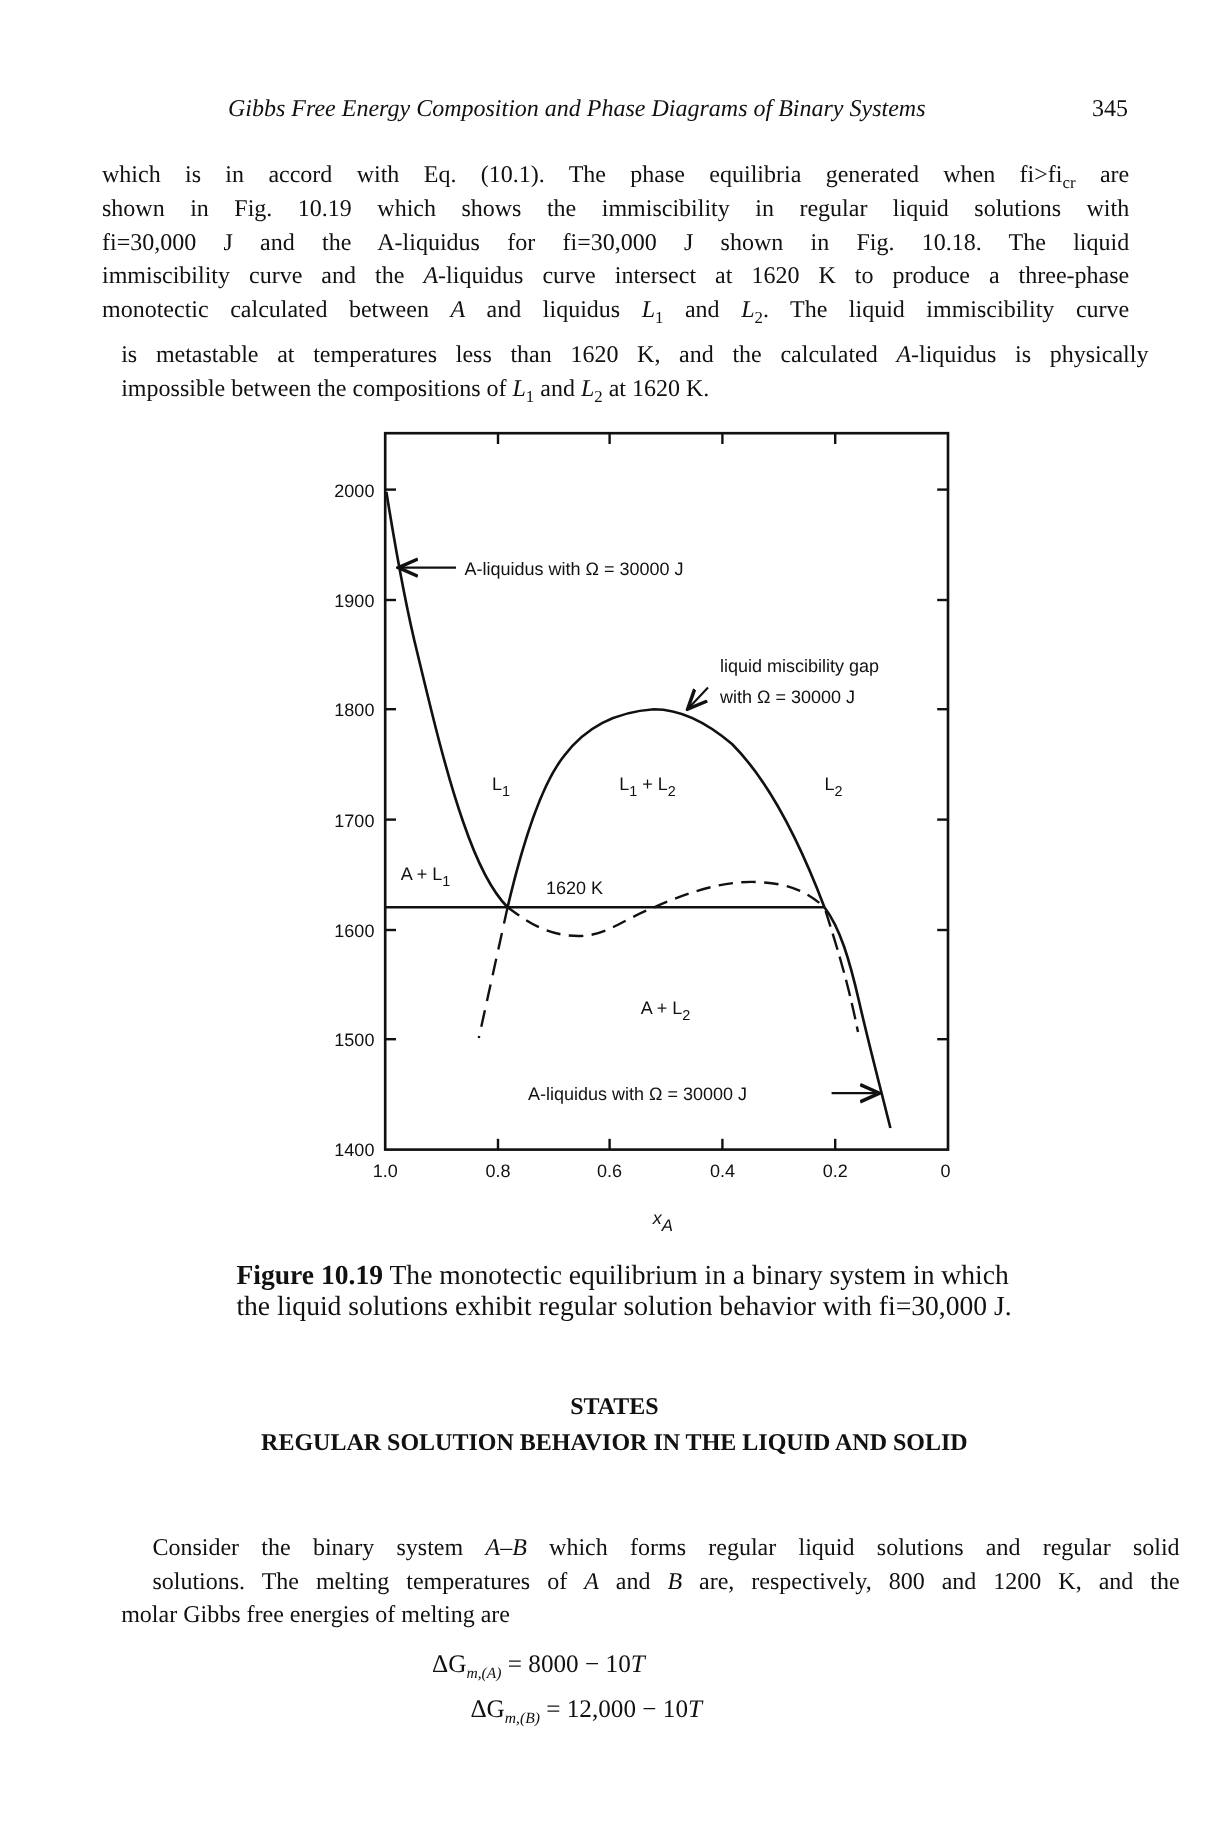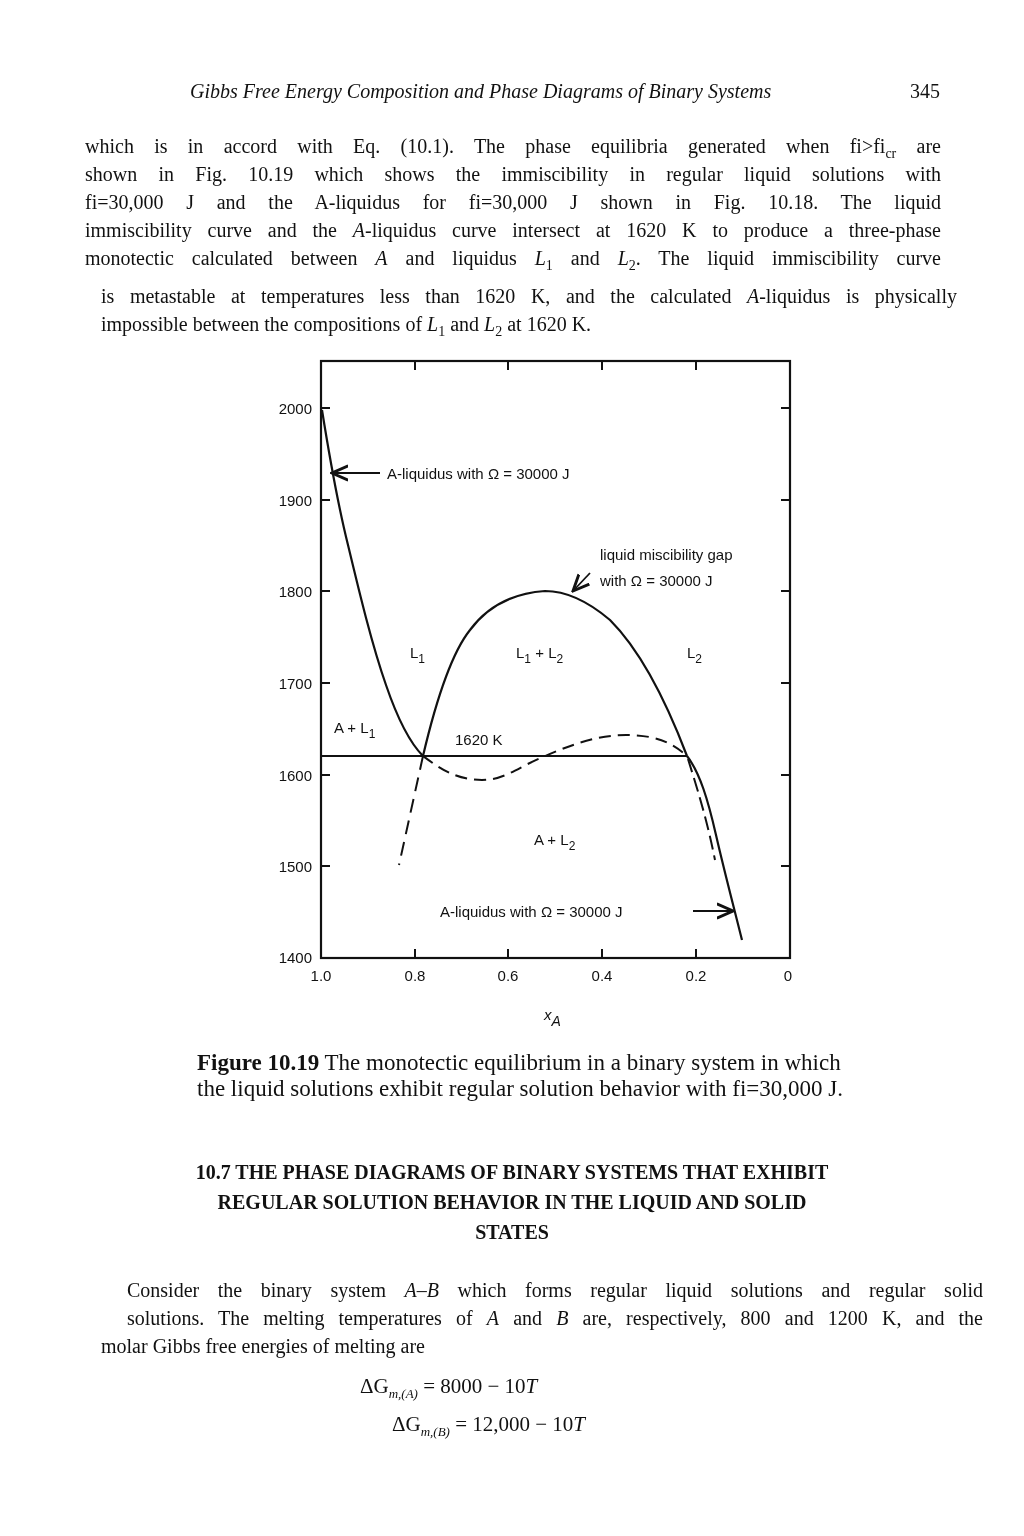--- a/index.html
+++ b/index.html
@@ -130,23 +130,22 @@
     <line x1="433" y1="556" x2="473" y2="556" stroke="#111" stroke-width="1.8" marker-end="url(#arr)"></line>
   </svg>
 </div>
 
 <div class="caption">
   <b>Figure 10.19</b><span> The monotectic equilibrium in a binary system in which</span><br>
   <span>the liquid solutions exhibit regular solution behavior with fi=30,000 J.</span>
 </div>
 
 <div class="section">
-  <div>10.7 THE PHASE DIAGRAMS OF BINARY SYSTEMS THAT EXHIBIT</div>
+  <div>STATES</div>
   <div>REGULAR SOLUTION BEHAVIOR IN THE LIQUID AND SOLID</div>
-  <div>STATES</div>
 </div>
 
 <div class="para" style="top:1276px;margin-left:42px;">
   <span class="line"><span>Consider the binary system </span><i>A–B</i><span> which forms regular liquid solutions and regular solid</span></span>
   <span class="line"><span>solutions. The melting temperatures of </span><i>A</i><span> and </span><i>B</i><span> are, respectively, 800 and 1200 K, and the</span></span>
 </div>
 <div class="para last" style="top:1332px;">
   <span class="line">molar Gibbs free energies of melting are</span>
 </div>
 

